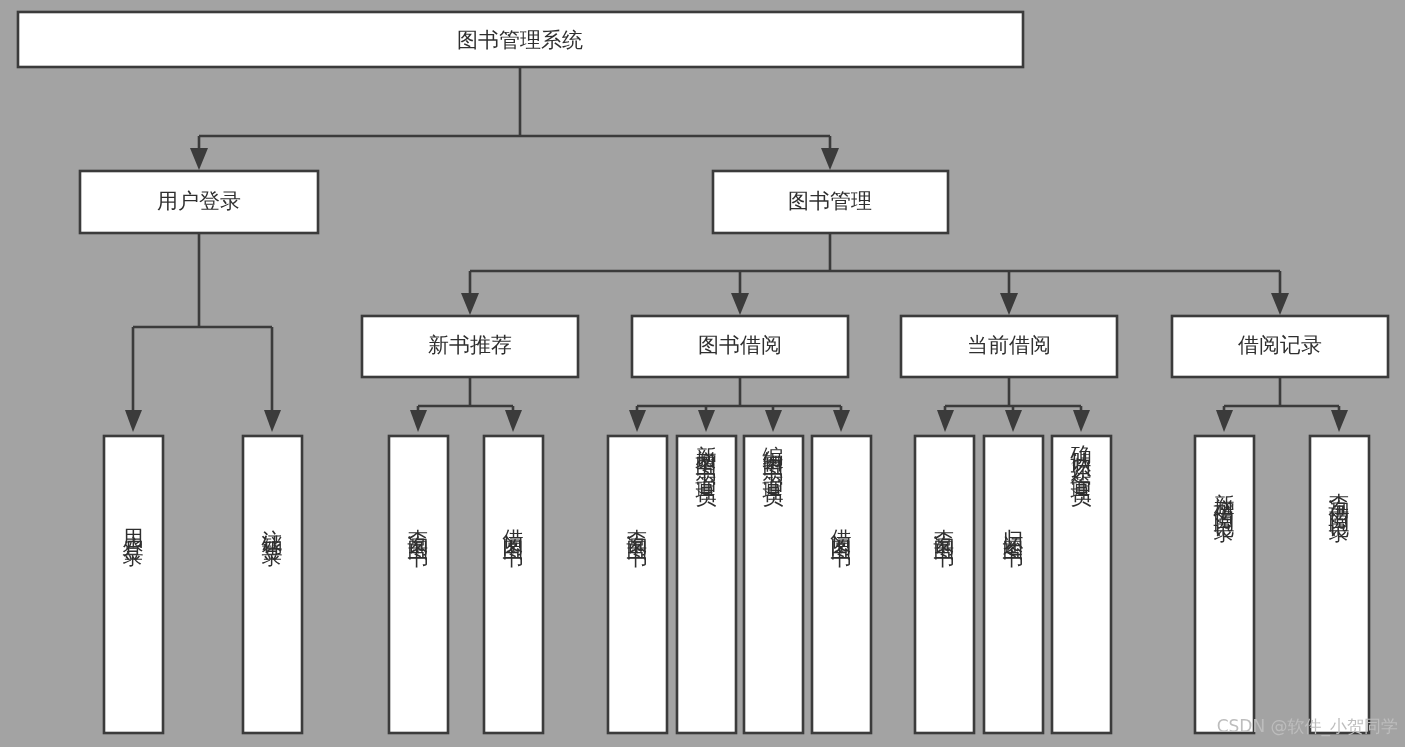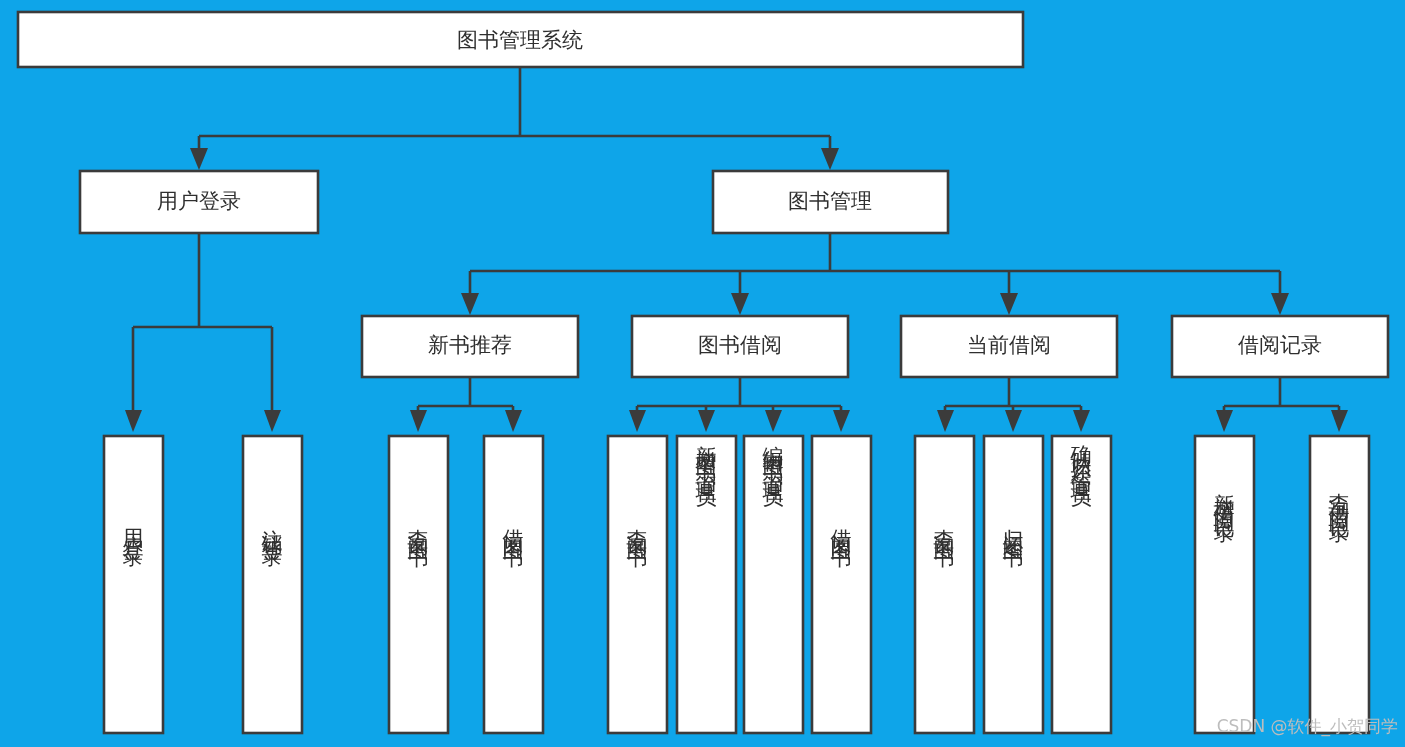--- a/index.html
+++ b/index.html
@@ -8,21 +8,21 @@
     padding: 0;
     background: #ffffff;
   }
   body {
     font-family: "DejaVu Sans", "Liberation Sans", sans-serif;
   }
   #diagram-root {
     position: relative;
     width: 1405px;
     height: 747px;
-    background: #0ea5e9;
+    background: #a3a3a3;
     overflow: hidden;
     text-align: right;
   }
   svg#tree-svg {
     position: absolute;
     left: 0;
     top: 0;
     width: 1405px;
     height: 747px;
     display: block;

